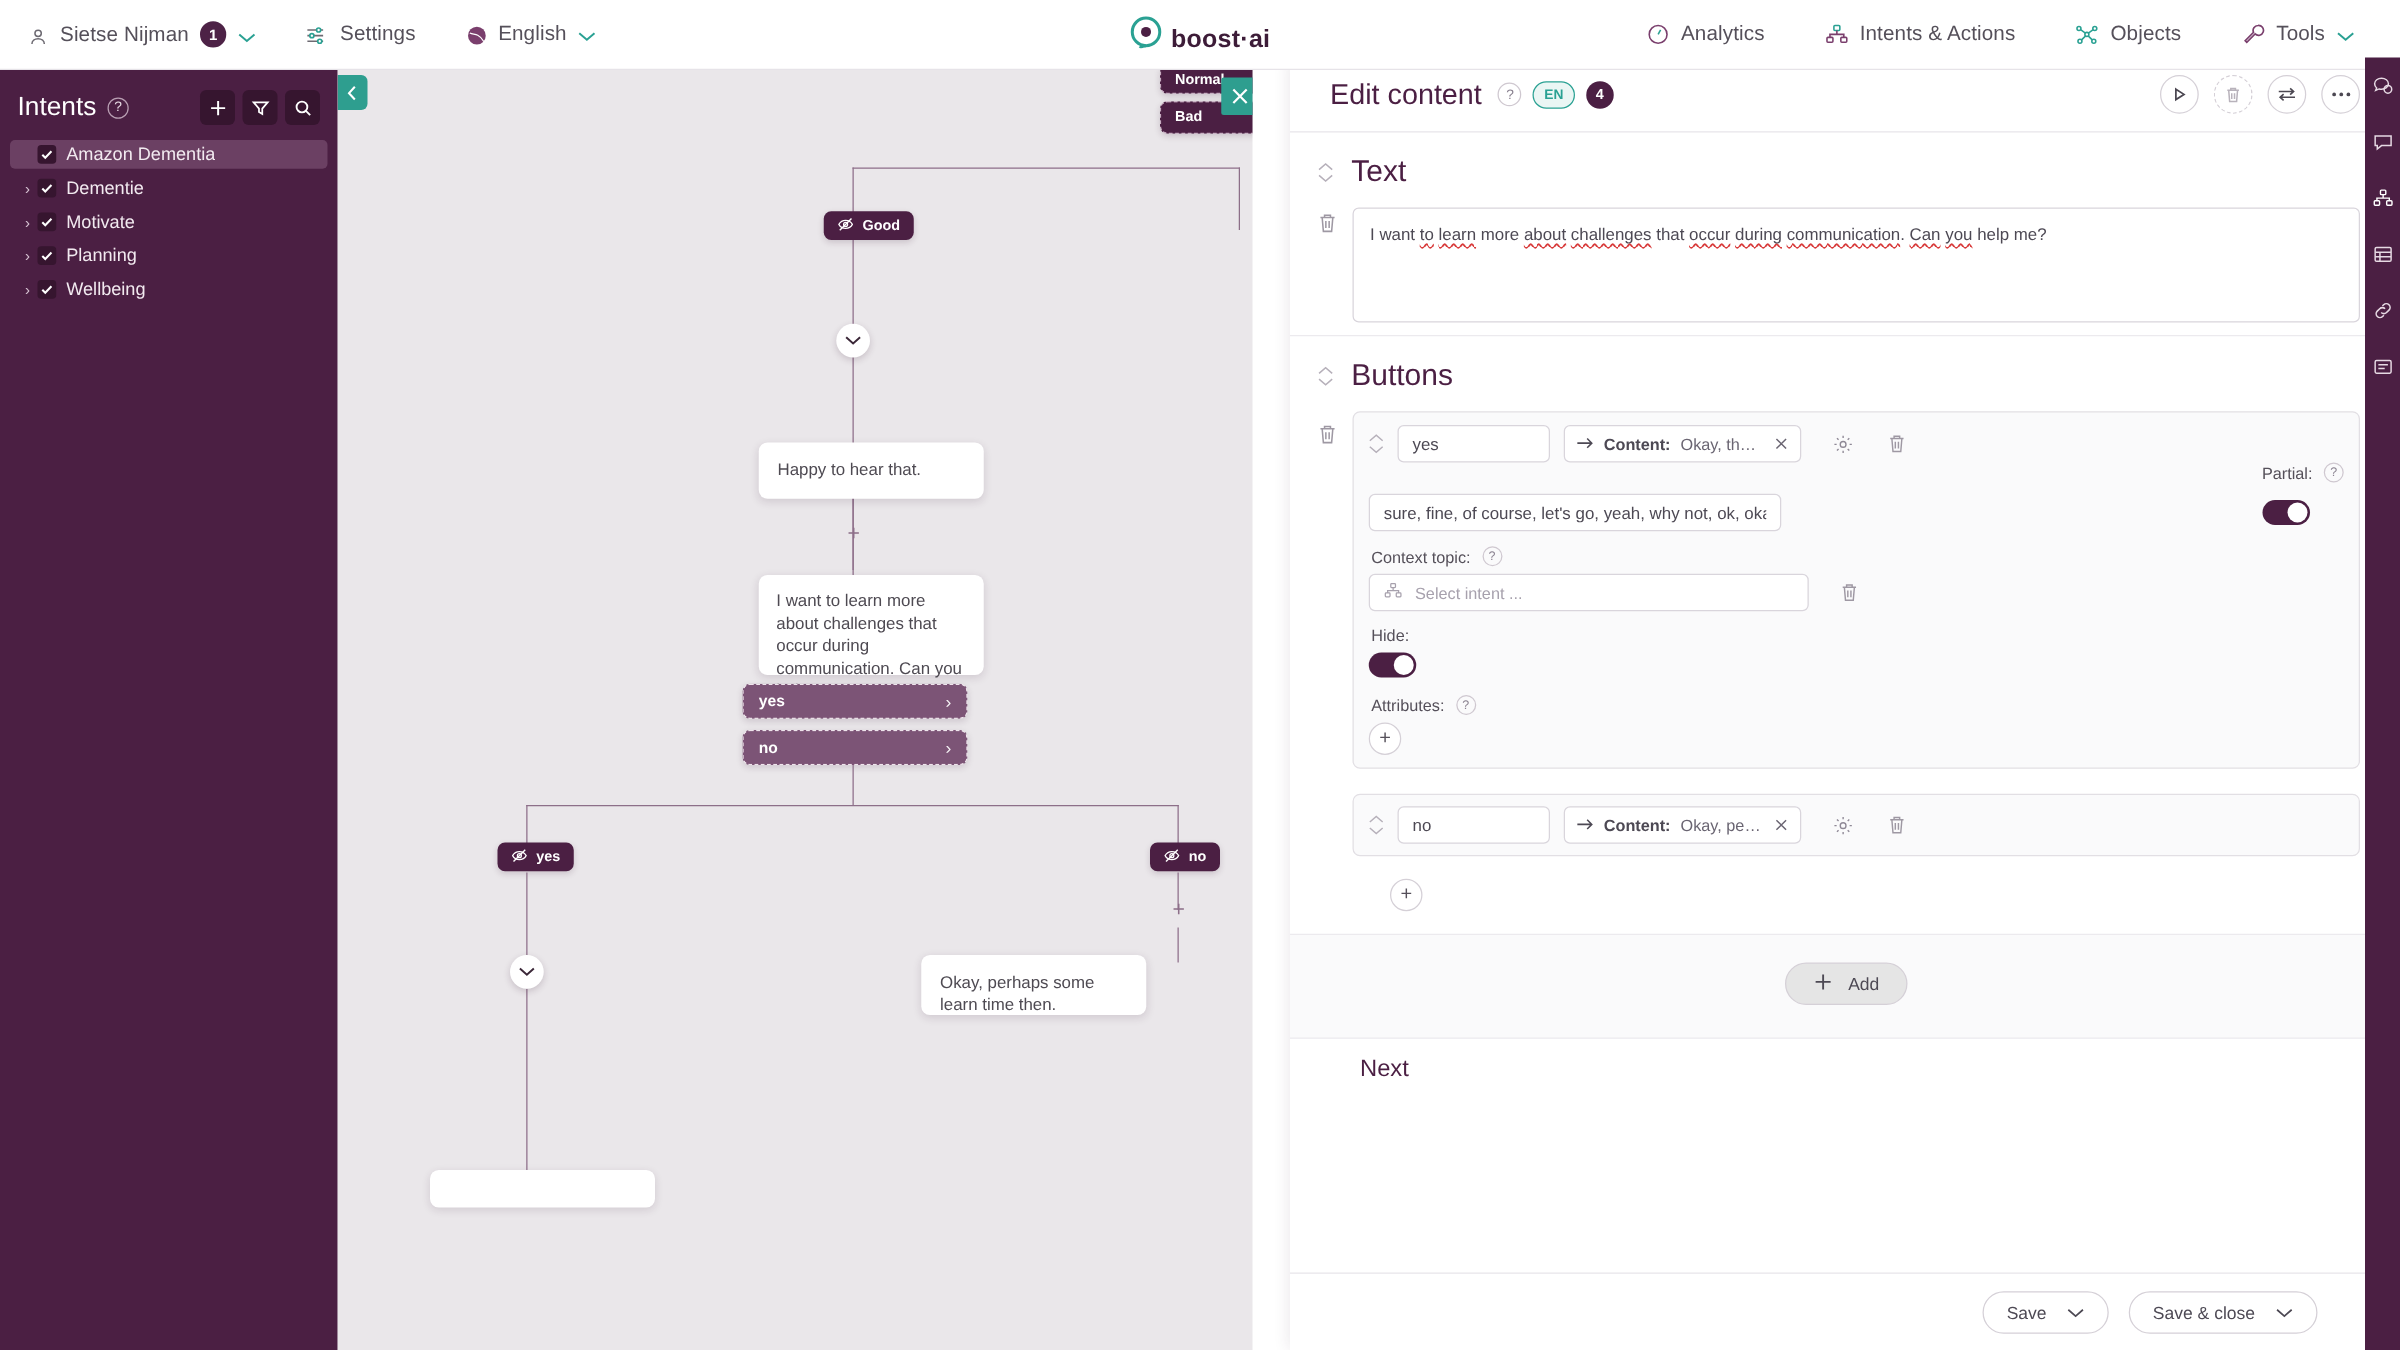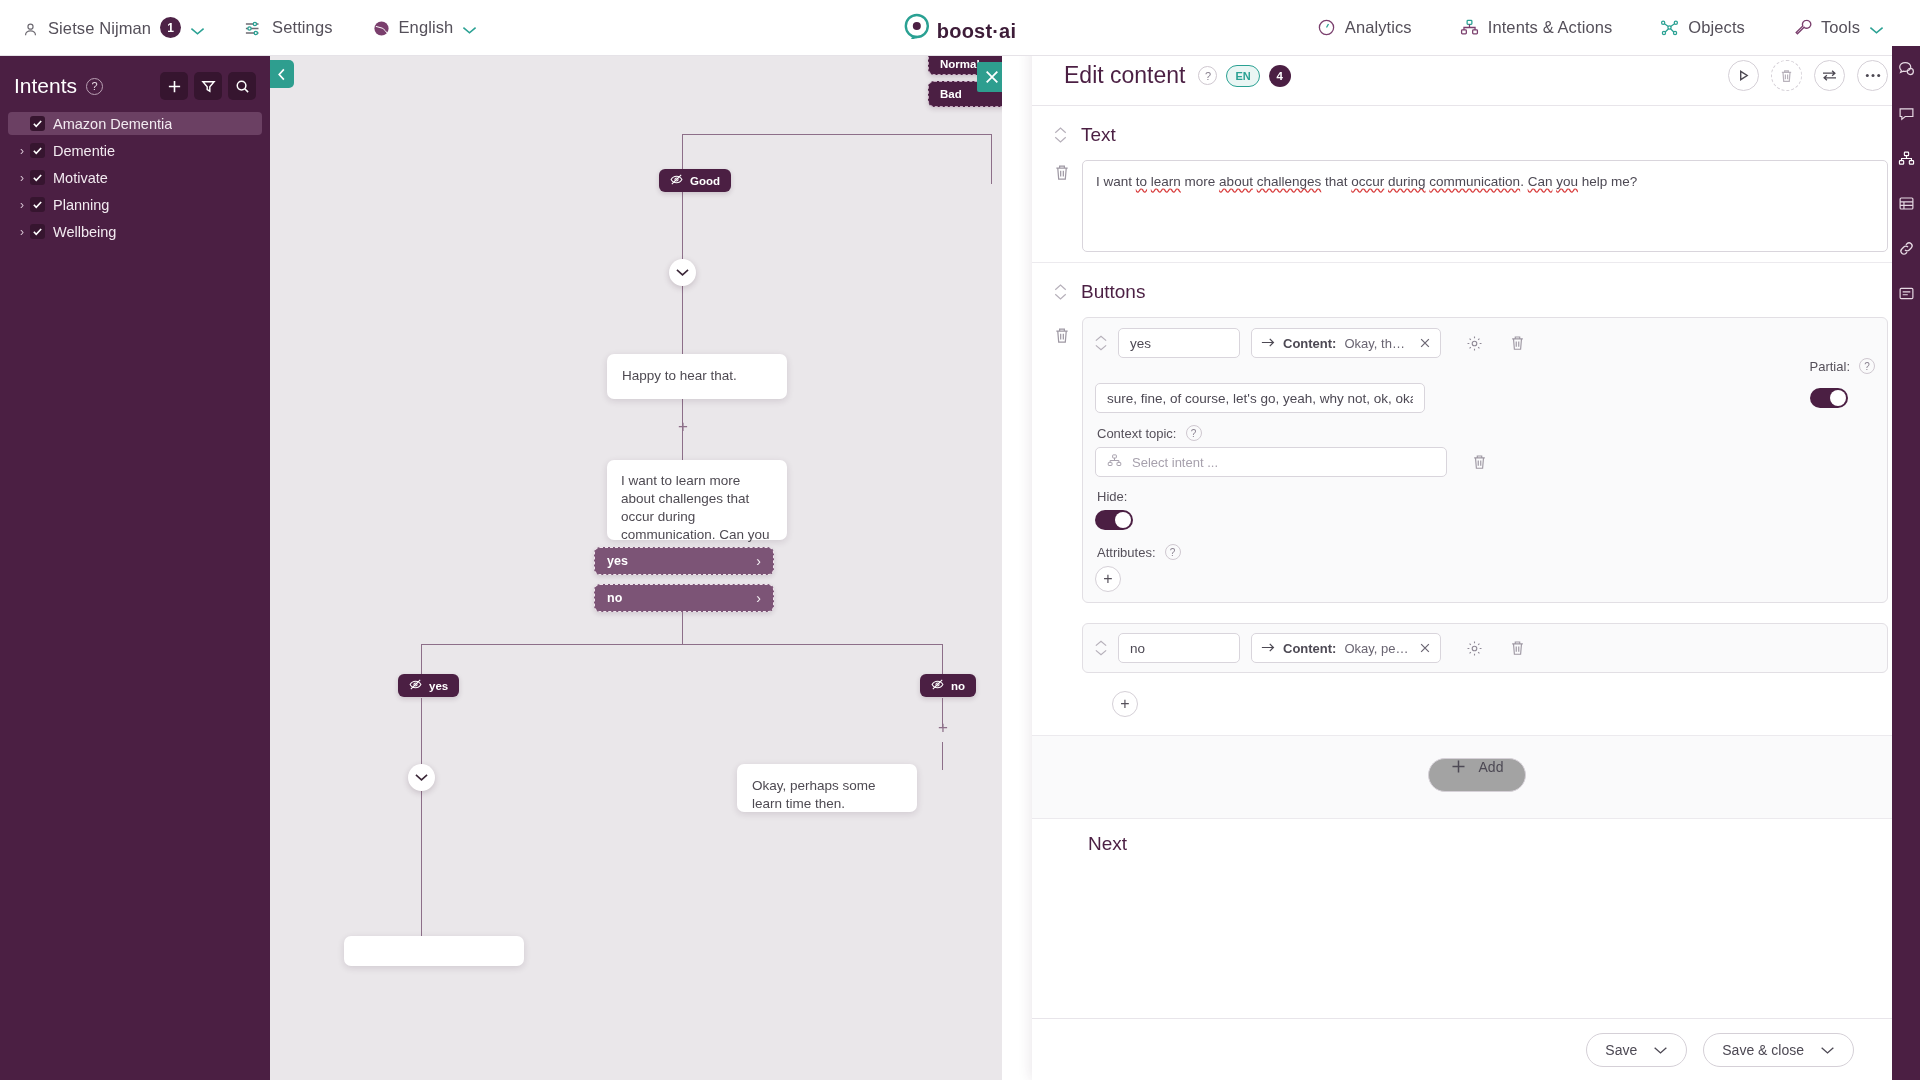--- a/index.html
+++ b/index.html
@@ -140,21 +140,21 @@
     width: 31px; height: 31px; border-radius: 50%; border: 1px solid #d5d0d7;
     display: flex; align-items: center; justify-content: center; cursor: pointer; color: #4c4852;
     background: #fff;
   }
   .round-btn.dashed { border-style: dashed; color: #b8b2bb; }
 
   .panel-body { flex: 1 1 auto; overflow: hidden; position: relative; }
   .section { padding: 18px 34px 10px 22px; border-bottom: 1px solid #eceaee; }
   .sec-head { display: flex; align-items: center; gap: 14px; margin-bottom: 14px; }
   .sort-ctl { display: flex; flex-direction: column; gap: 2px; color: #b6b0ba; cursor: pointer; }
-  .sec-title { font-size: 19px; color: #4b1f43; }
+  .sec-title { font-size: 24px; color: #4b1f43; }
   .row-flex { display: flex; align-items: flex-start; gap: 12px; }
   .trash { color: #9e98a3; cursor: pointer; flex: 0 0 auto; padding-top: 4px; }
   .textarea-box {
     flex: 1 1 auto; min-height: 92px; border: 1px solid #d9d5dc; border-radius: 5px;
     padding: 11px 13px; font-size: 13.5px; color: #4d4954; line-height: 1.42;
     background: #fff;
   }
   .sp-err { text-decoration: underline; text-decoration-style: wavy; text-decoration-color: #d83b3b; text-underline-offset: 2px; }
 
   .btn-card {
@@ -199,22 +199,22 @@
     color: #a7a1ad; flex: 1 1 auto; cursor: pointer;
   }
   .ctx-row { display: flex; align-items: center; gap: 25px; text-align: right; }
   .circle-plus {
     width: 26px; height: 26px; border-radius: 50%; border: 1px solid #d5d0d7; background: #fff;
     display: flex; align-items: center; justify-content: center; color: #55505a; cursor: pointer;
     font-size: 16px; line-height: 1;
   }
   .add-strip { padding: 22px 0 26px 0; display: flex; justify-content: center; background: #fafafb; border-bottom: 1px solid #eceaee; }
   .add-btn {
-    height: 34px; padding: 0 22px; border-radius: 17px; border: 1px solid #d5d0d7; background: #a3a3a3;
-    display: flex; align-items: flex-start; gap: 13px; font-size: 14px; color: #4d4954; cursor: pointer;
+    height: 34px; padding: 0 22px; border-radius: 17px; border: 1px solid #d5d0d7; background: #e5e5e5;
+    display: flex; align-items: center; gap: 13px; font-size: 14px; color: #4d4954; cursor: pointer;
   }
   .next-peek { padding: 14px 0 0 56px; font-size: 19px; color: #4b1f43; }
 
   .panel-foot {
     height: 62px; flex: 0 0 auto; border-top: 1px solid #e8e5ea; background: #fff;
     display: flex; align-items: center; justify-content: flex-end; gap: 16px; padding-right: 68px;
   }
   .foot-btn {
     height: 34px; padding: 0 18px; border-radius: 17px; border: 1px solid #d5d0d7; background: #fff;
     display: flex; align-items: center; gap: 16px; font-size: 14px; color: #4d4954; cursor: pointer;

